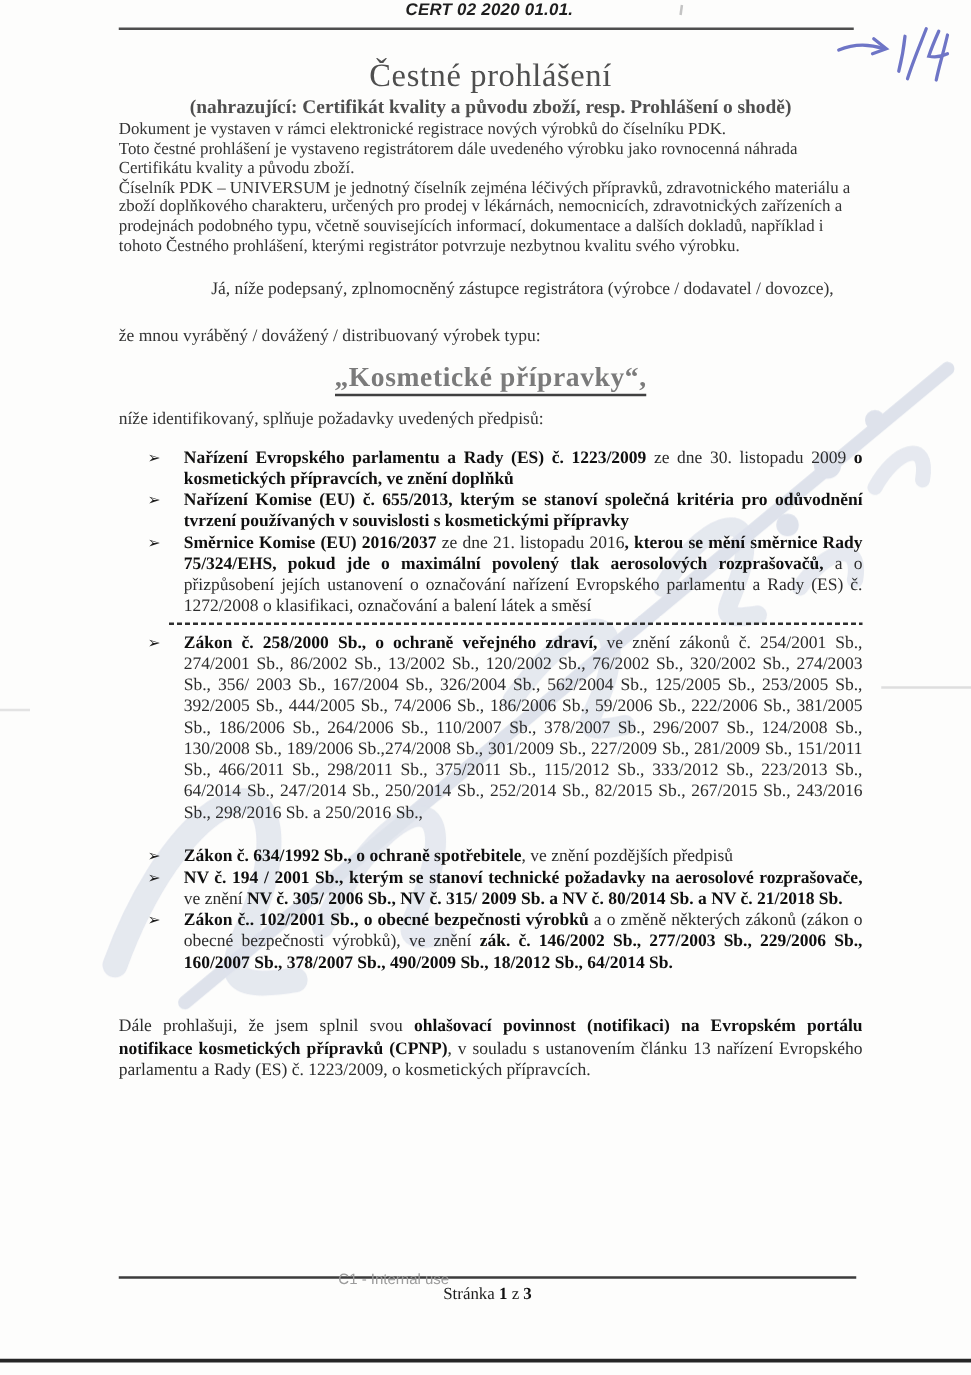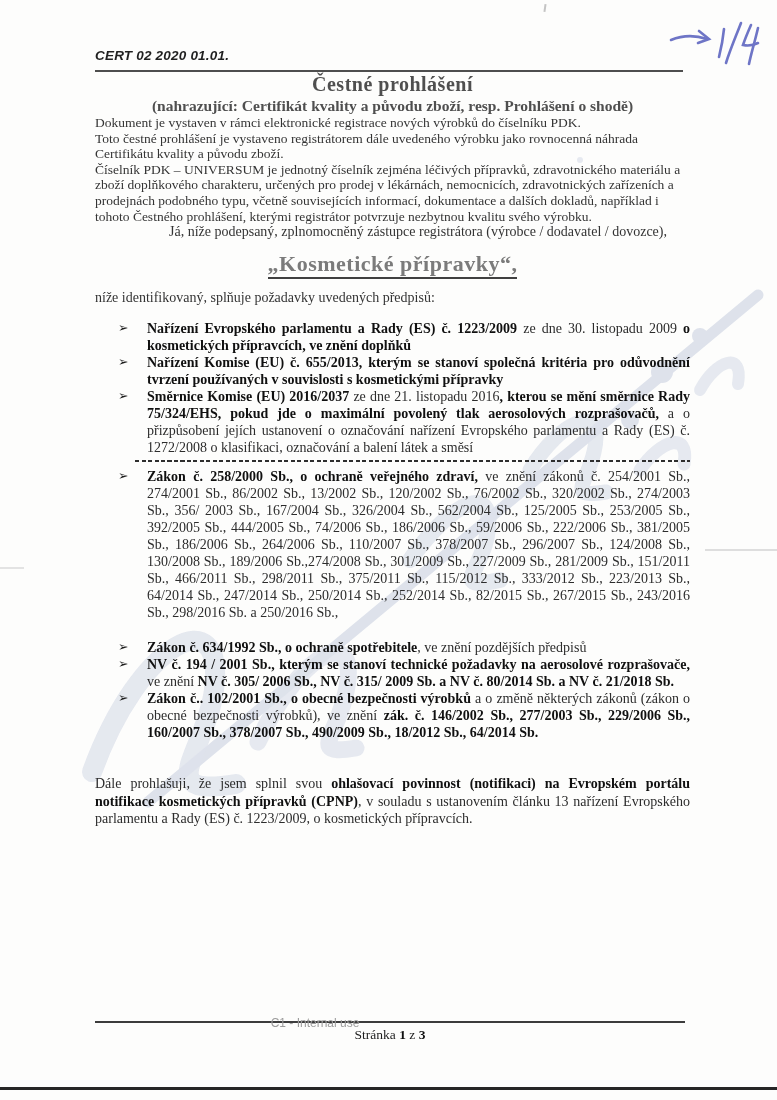--- a/index.html
+++ b/index.html
@@ -9,37 +9,37 @@
     font-family:"Liberation Serif","DejaVu Serif",serif;
     color:#2e2e2e;
   }
   .wm{position:absolute; inset:0; z-index:0; pointer-events:none;}
   .content{position:absolute; inset:0; z-index:1; padding:0 87px 0 95px; box-sizing:border-box;}
 
   .top-tick{position:absolute; left:544px; top:4px; width:2px; height:8px; background:#c4c4c4; transform:rotate(8deg);}
   .hand-mark{position:absolute; left:668px; top:16px; z-index:2;}
 
   .cert-code{
-    margin-top:48px; text-align:left; padding-right:2px;
+    text-align:center; padding-right:2px;
     font-family:"Liberation Sans","DejaVu Sans",sans-serif;
     font-style:italic; font-weight:600; font-size:13.5px; color:#1f1f1f;
     letter-spacing:.2px;
   }
   .top-rule{margin-top:7px; width:588px; border-top:2px solid #4e4e4e; height:0;}
 
   .title{
-    margin-top:1px; text-align:center; font-weight:bold; font-size:20px;
+    margin-top:22px; text-align:center; font-weight:normal; font-size:26px;
     color:#4f4f4f; letter-spacing:.5px;
   }
   .subtitle{margin-top:1px; text-align:center; font-weight:bold; font-size:15.5px; color:#4f4f4f;}
 
   .preamble-heading{margin-top:27px; font-size:17.5px; color:#575757; letter-spacing:.3px;}
   .preamble p{margin:0; font-size:13.5px; line-height:15.6px; color:#343434; text-align:left;}
 
-  .intro-line{padding-left:74px; font-size:14px; color:#333;}
+  .intro-line{margin-top:20px; padding-left:74px; font-size:14px; color:#333;}
 
   .verb{margin-top:17px; text-align:center; font-weight:bold; font-size:15px; color:#3a3a3a; letter-spacing:2px;}
 
   .product-intro{margin-top:22px; font-size:14px; color:#333;}
   .product-type{margin-top:11px; text-align:center;}
   .product-type span{
     font-weight:bold; font-size:22px; color:#7b7b7b; letter-spacing:.5px;
     border-bottom:2px solid #404040; padding-bottom:1px;
   }
   .compliance-intro{margin-top:13px; font-size:14px; color:#333;}
@@ -117,20 +117,21 @@
     <div class="title">Čestné prohlášení</div>
     <div class="subtitle">(nahrazující: Certifikát kvality a původu zboží, resp. Prohlášení o shodě)</div>
 
     <div class="preamble">
       <p>Dokument je vystaven v rámci elektronické registrace nových výrobků do číselníku PDK.</p>
       <p>Toto čestné prohlášení je vystaveno registrátorem dále uvedeného výrobku jako rovnocenná náhrada Certifikátu kvality a původu zboží.</p>
       <p>Číselník PDK – UNIVERSUM je jednotný číselník zejména léčivých přípravků, zdravotnického materiálu a zboží doplňkového charakteru, určených pro prodej v lékárnách, nemocnicích, zdravotnických zařízeních a prodejnách podobného typu, včetně souvisejících informací, dokumentace a dalších dokladů, například i tohoto Čestného prohlášení, kterými registrátor potvrzuje nezbytnou kvalitu svého výrobku.</p>
     </div>
 
     <div class="intro-line">Já, níže podepsaný, zplnomocněný zástupce registrátora (výrobce / dodavatel / dovozce),</div>
+    <div class="product-intro">že mnou vyráběný / dovážený  / distribuovaný výrobek typu:</div>
     <div class="product-type">
       <span>„Kosmetické přípravky“,</span>
     </div>
     <div class="compliance-intro">níže identifikovaný, splňuje požadavky uvedených předpisů:</div>
 
     <ul class="reg-list">
       <li>
         <span class="arrow">➢</span>
         <span><span class="b">Nařízení Evropského parlamentu a Rady (ES) č. 1223/2009</span><span> ze dne 30. listopadu 2009 </span><span class="b">o kosmetických přípravcích, ve znění doplňků</span></span>
       </li>

